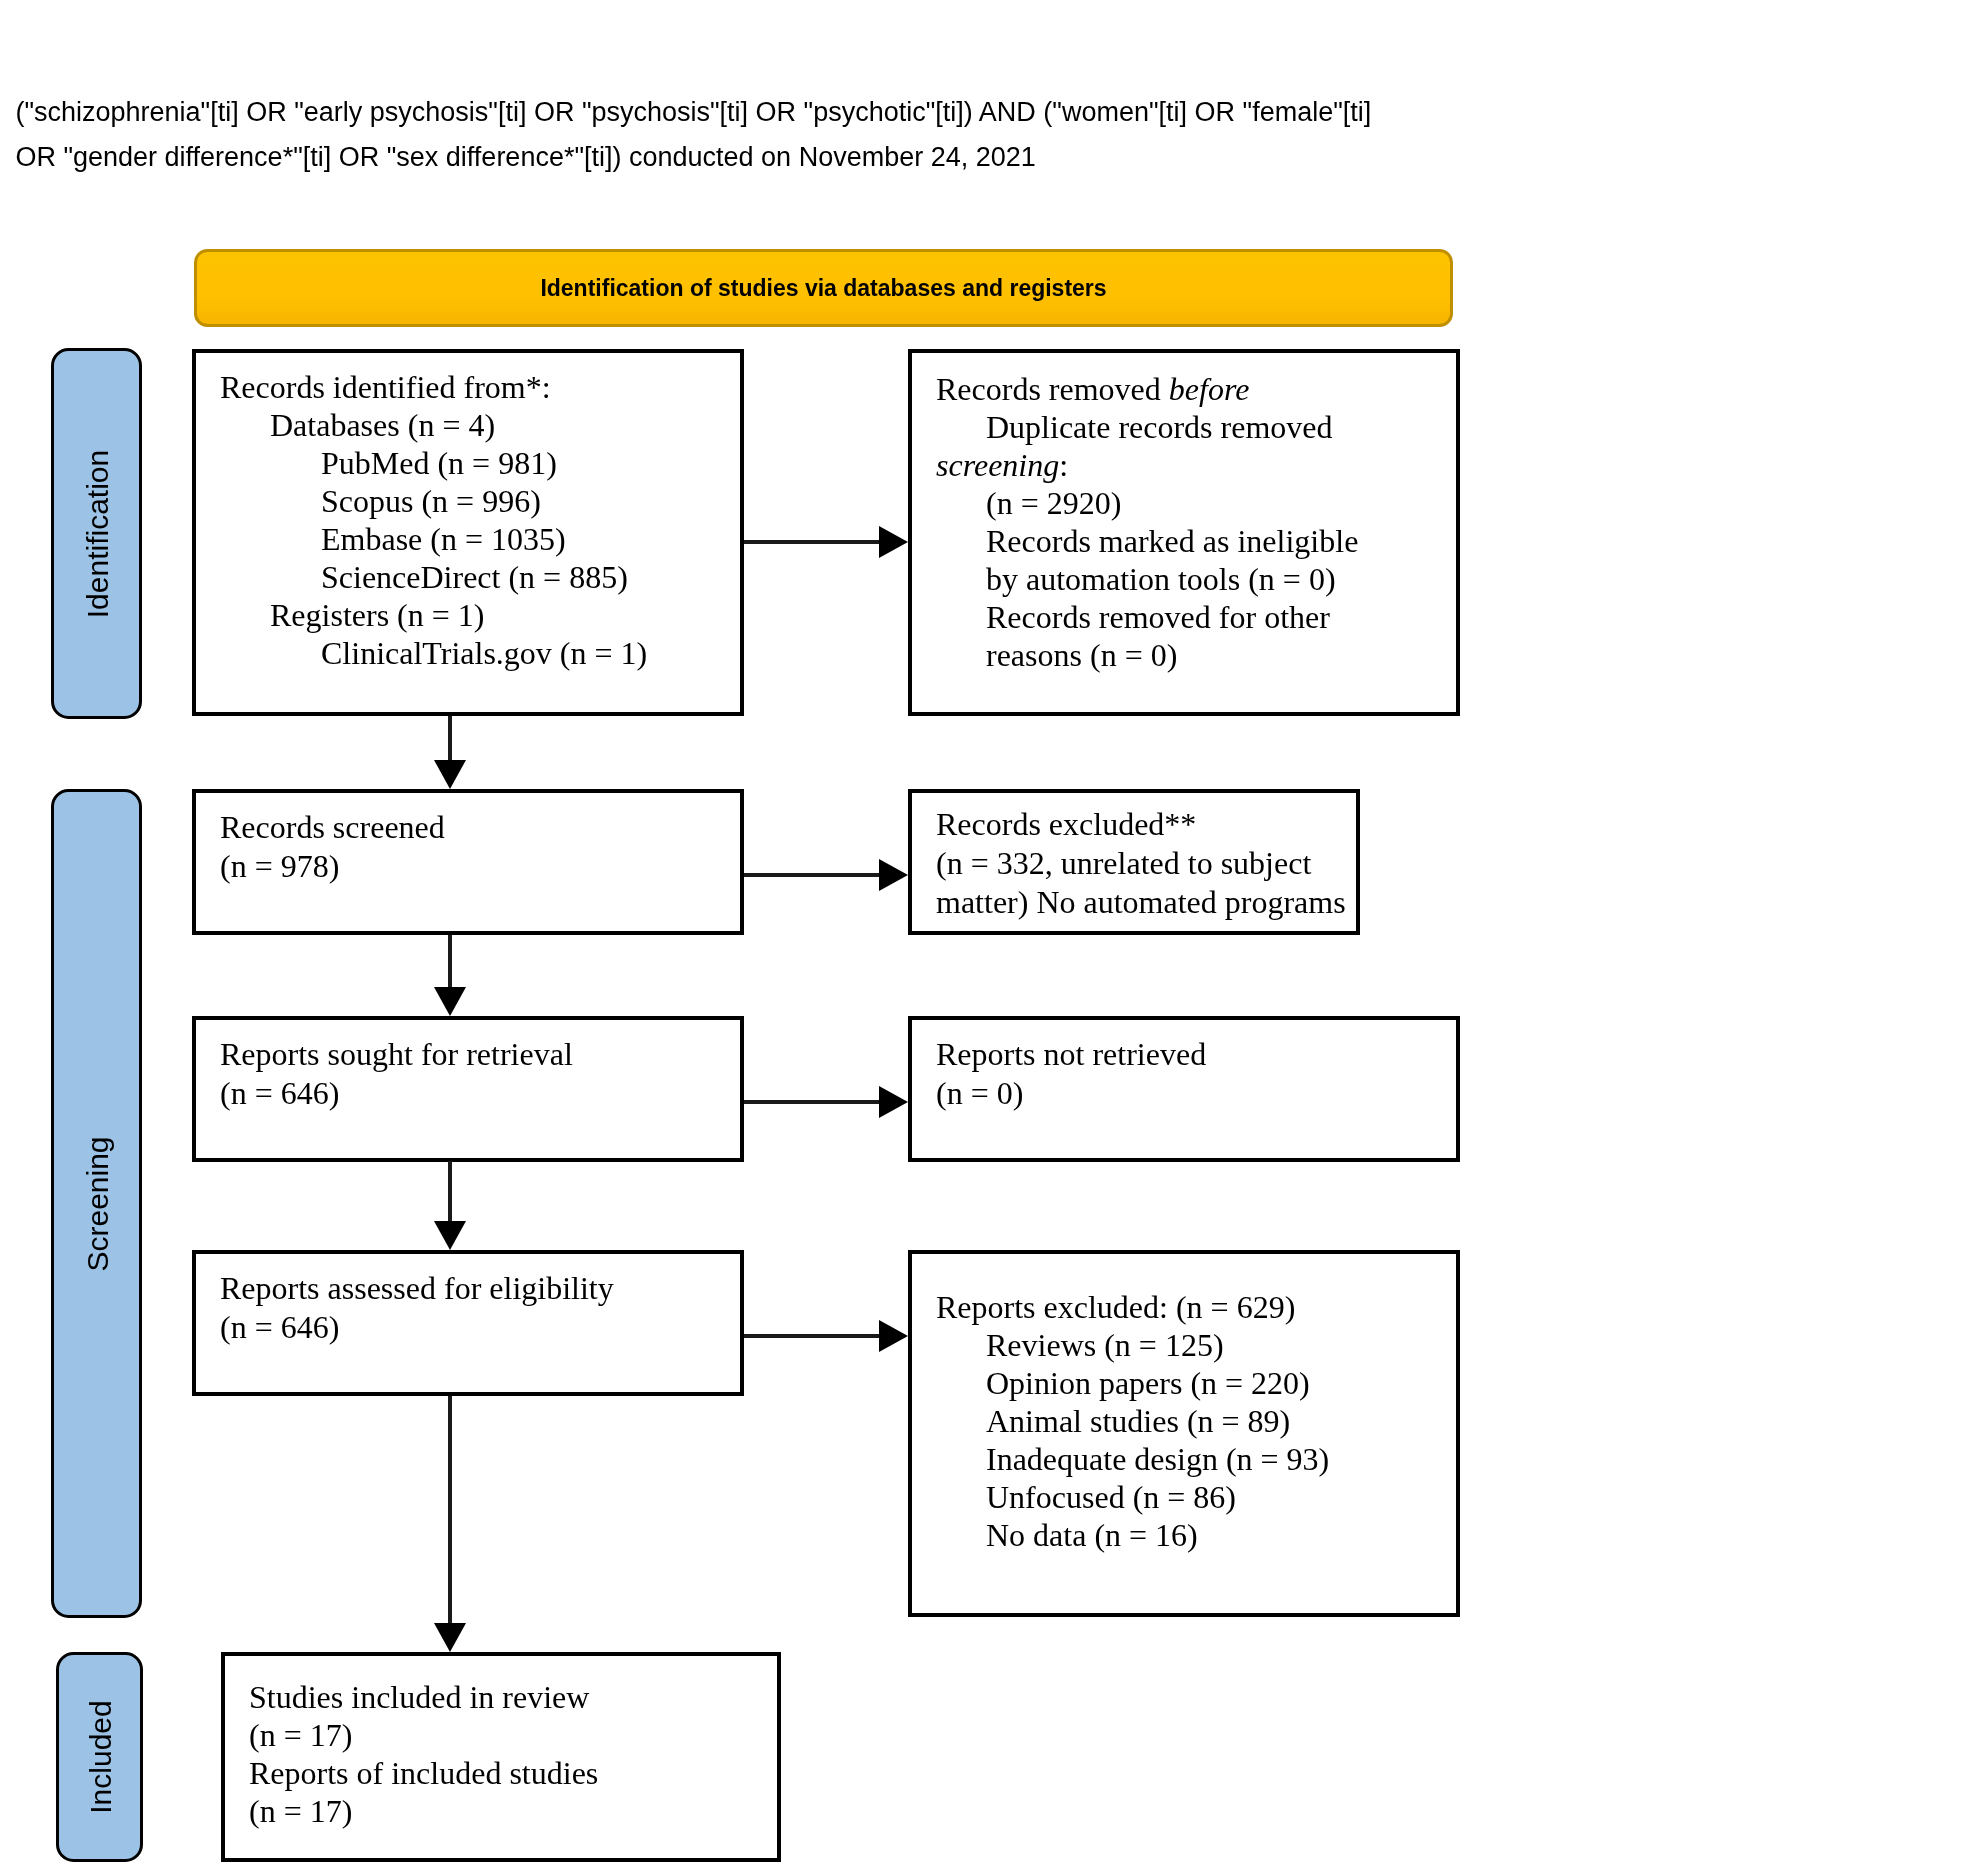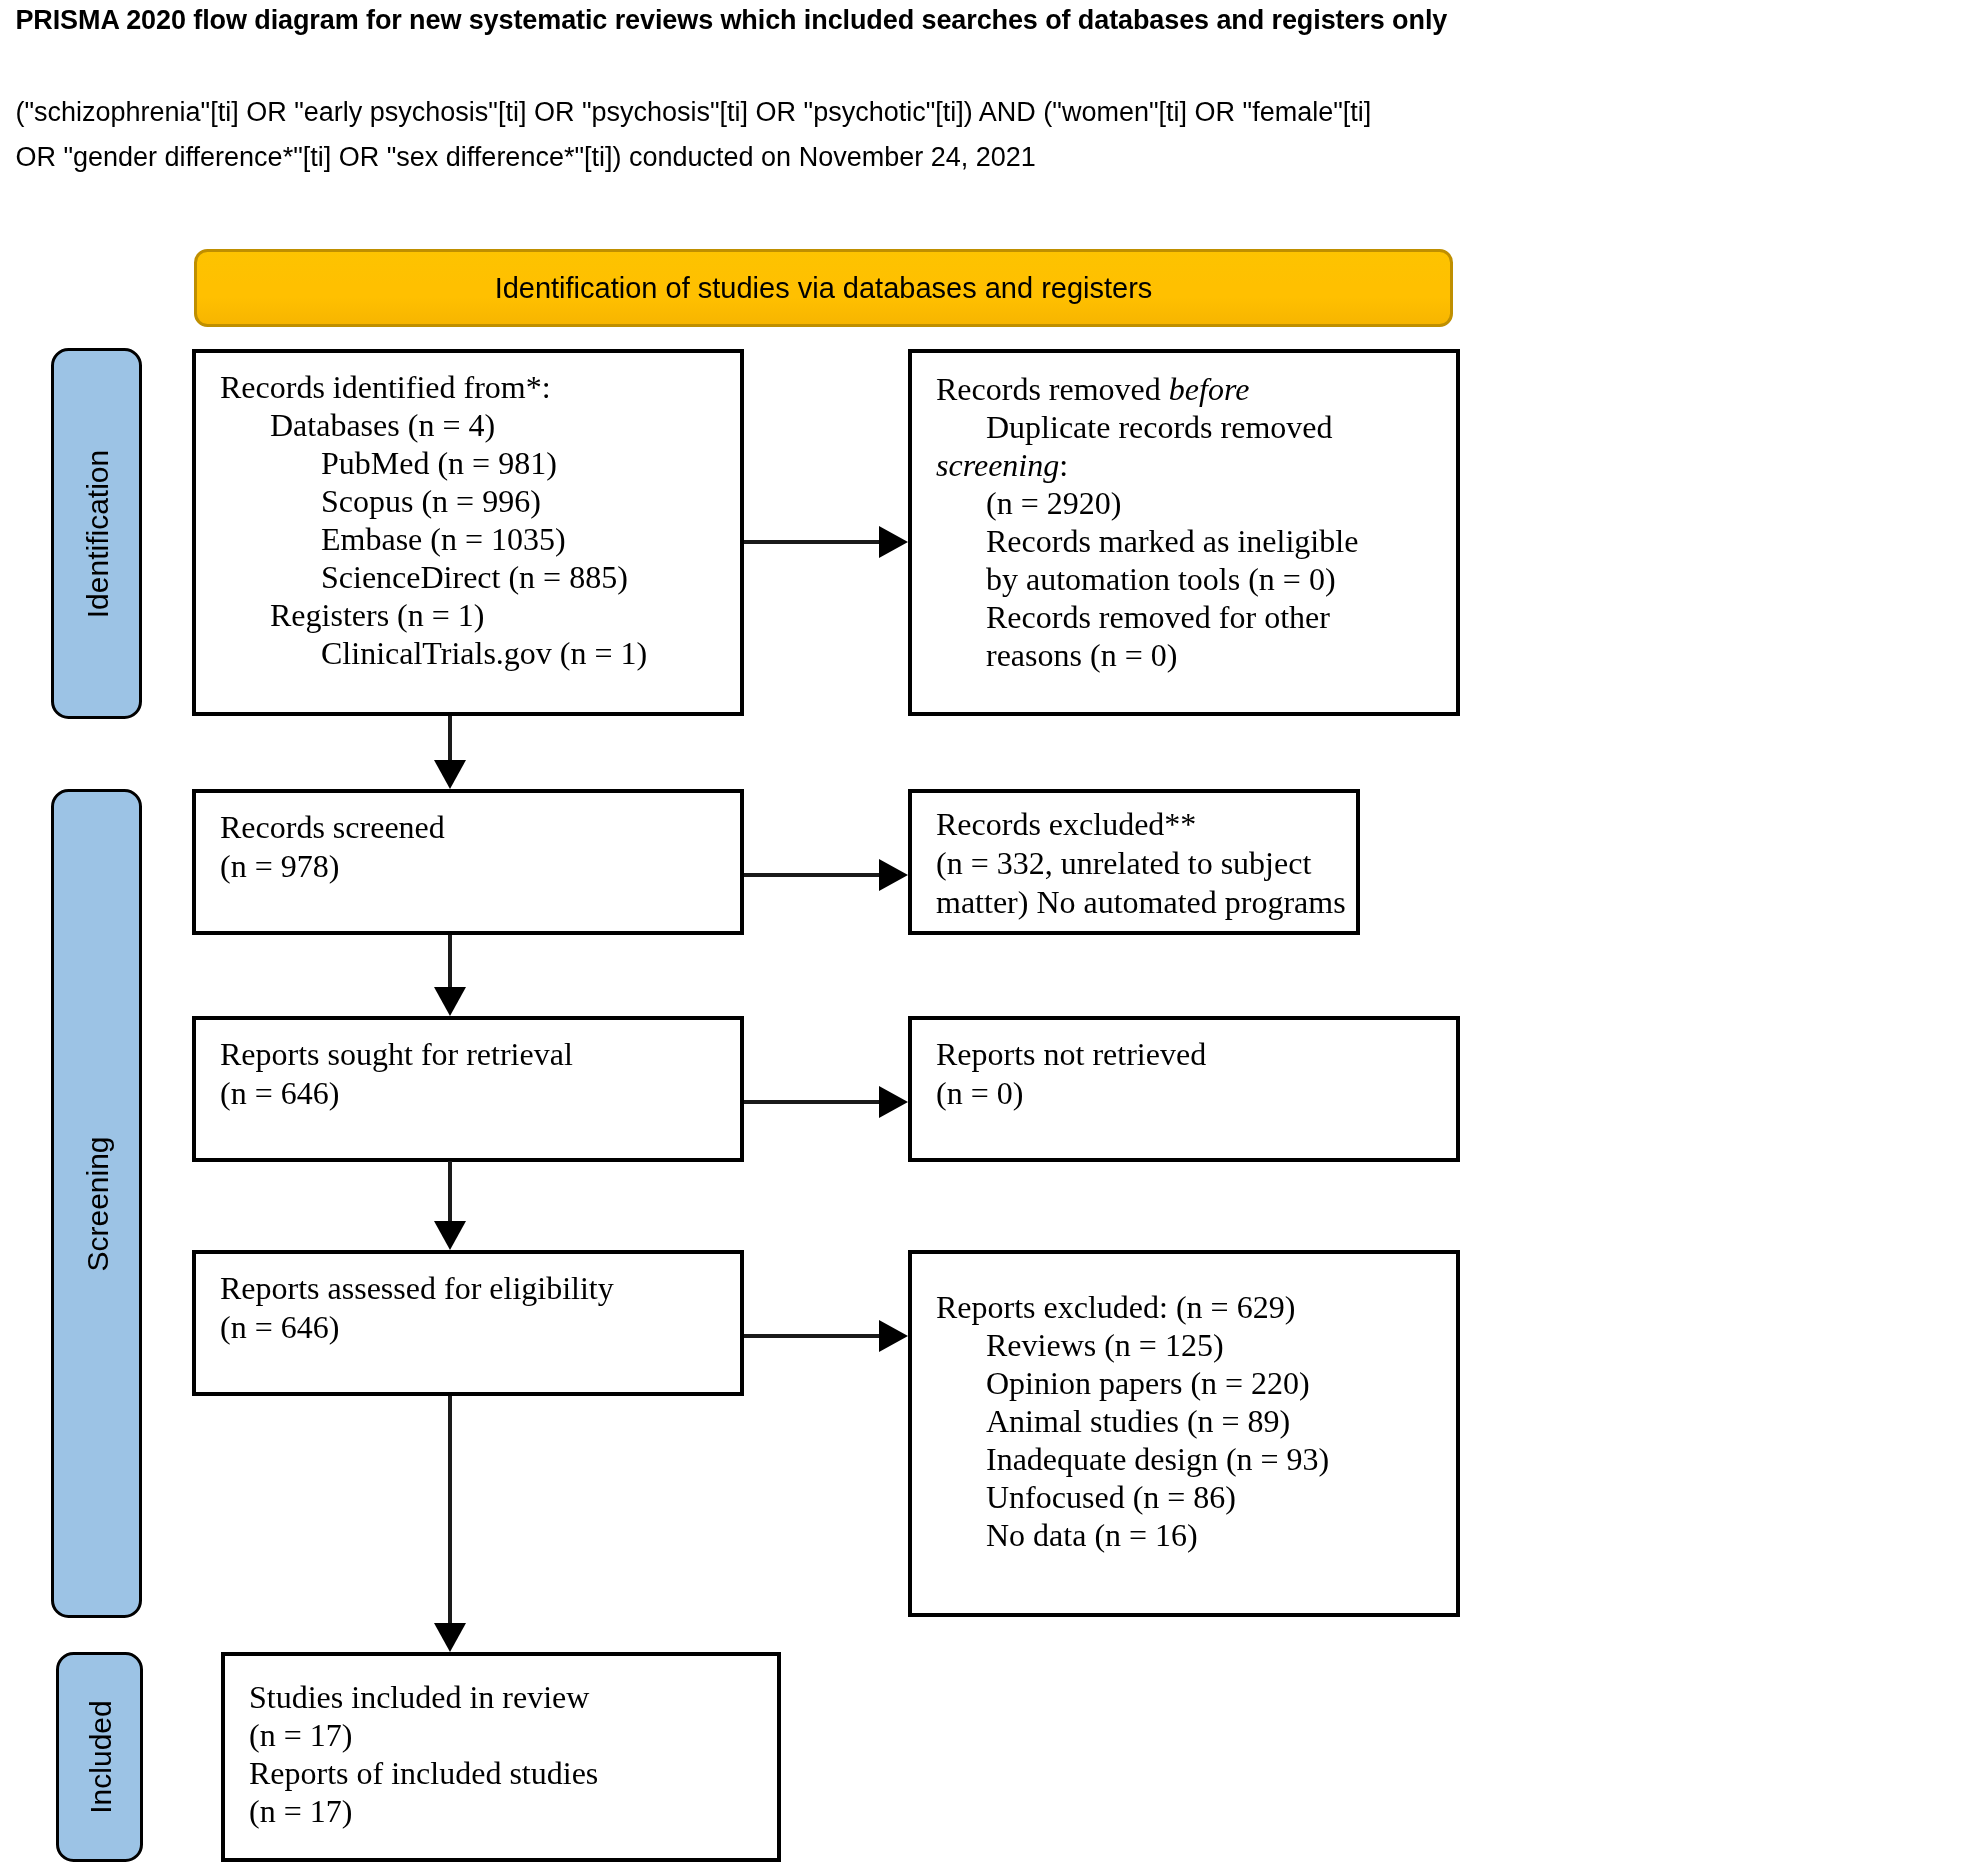--- a/index.html
+++ b/index.html
@@ -75,22 +75,22 @@
     height: 78px;
     box-sizing: border-box;
     border-radius: 13.4px;
     background: linear-gradient(to bottom, #FDC300 0%, #FFC000 45%, #FFC000 62%, #F7B500 100%);
     border: 3.1px solid #BF8F00;
     display: flex;
     align-items: center;
     justify-content: center;
   }
   #banner .banner-text {
-    font-size: 29px;
-    font-weight: normal;
+    font-size: 23px;
+    font-weight: bold;
     line-height: 31px;
   }
 
   
   .flow-box {
     position: absolute;
     background: #ffffff;
     border: 4.6px solid #000000;
     box-sizing: border-box;
     padding: 15.4px 18.5px 9.3px 24px;
@@ -177,21 +177,20 @@
   #arrow-v1 .head-d { top: 44px; }
   #arrow-v2 .head-d { top: 52px; }
   #arrow-v3 .head-d { top: 60px; }
   #arrow-v4 .head-d { top: 227px; }
 </style>
 </head>
 <body>
 
 <div id="page">
 
-  <div id="doc-title">PRISMA 2020 flow diagram for new systematic reviews which included searches of databases and registers only</div>
 
   <div id="query-text">
     <span class="qline">("schizophrenia"[ti] OR "early psychosis"[ti] OR "psychosis"[ti] OR "psychotic"[ti]) AND ("women"[ti] OR "female"[ti]</span>
     <span class="qline">OR "gender difference*"[ti] OR "sex difference*"[ti]) conducted on November 24, 2021</span>
   </div>
 
   <div class="stage-label" id="stage-identification">
     <span class="stage-text">Identification</span>
   </div>
   <div class="stage-label" id="stage-screening">

